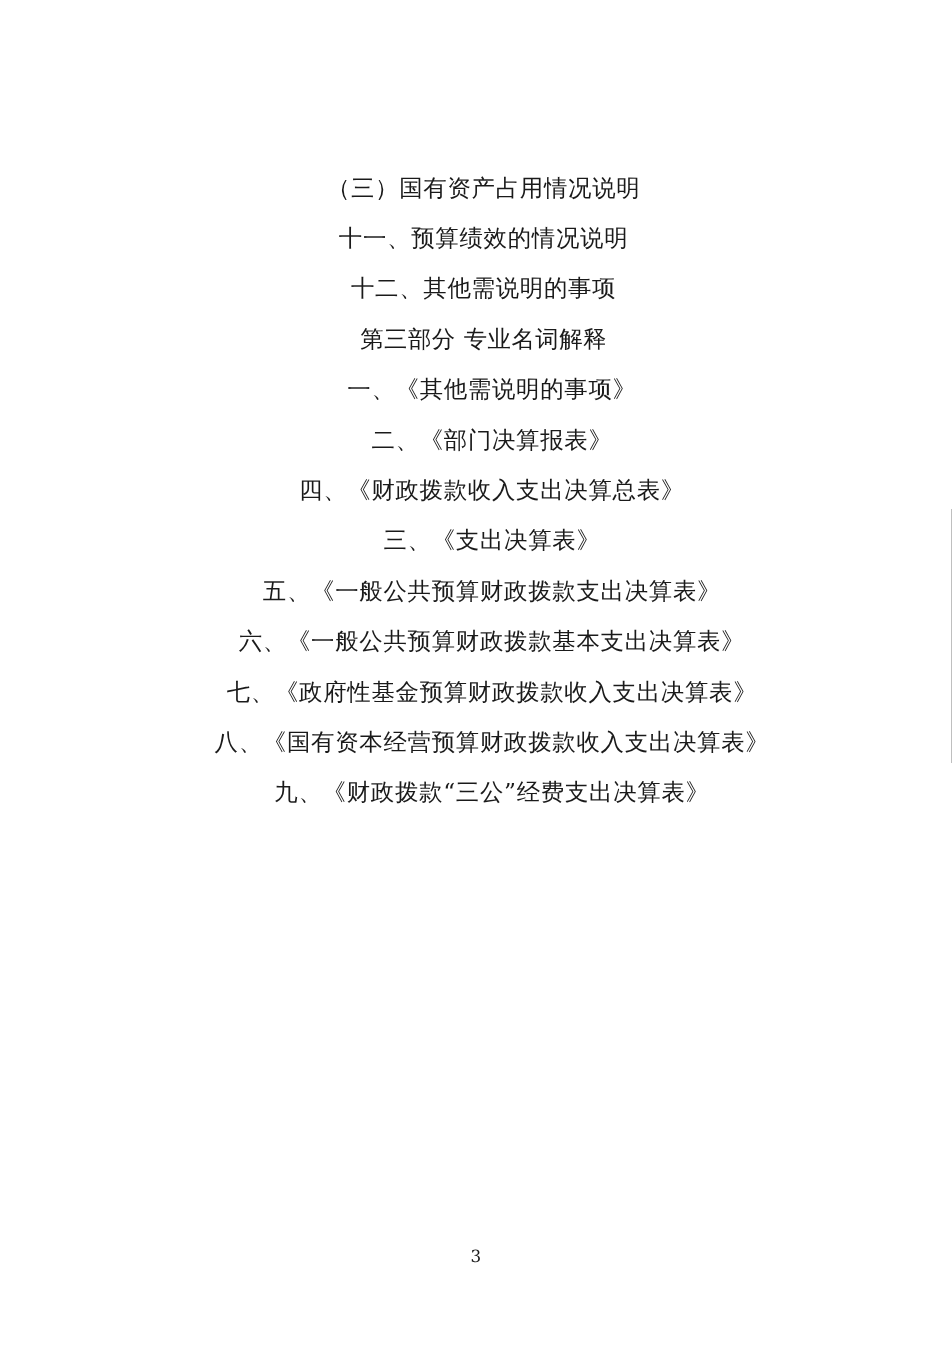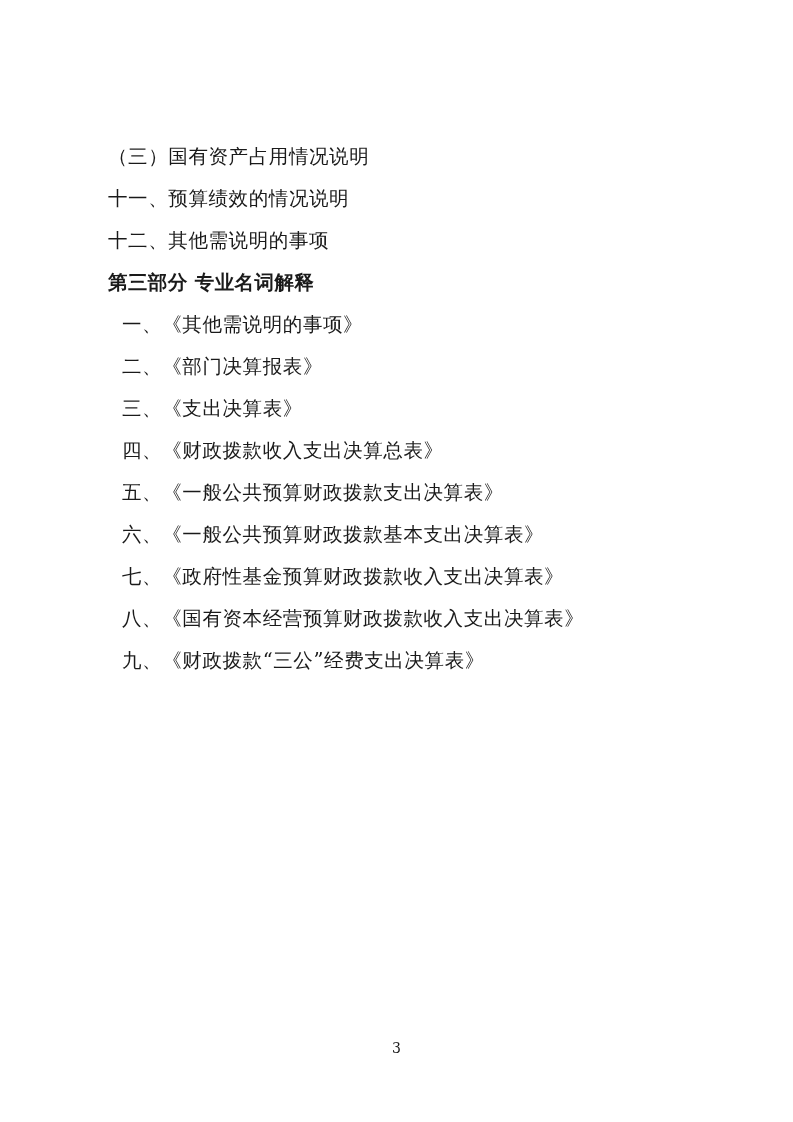--- a/index.html
+++ b/index.html
@@ -25,23 +25,24 @@
     top: 136px;
     width: 590px;
   }
   .toc-line {
     font-size: 19.5px;
     line-height: 42px;
     color: #1a1a1a;
     white-space: nowrap;
     letter-spacing: 0.6px;
     font-family: "DejaVu Serif", "Liberation Serif", serif;
+    text-align: center;
   }
   .toc-line.bold {
-    font-weight: bold;
+    font-weight: normal;
     letter-spacing: 0.4px;
   }
   .toc-line.indent {
     padding-left: 14px;
   }
   .page-number {
     position: absolute;
     left: 0;
     right: 0;
     top: 1040px;
@@ -55,22 +56,22 @@
 <body>
 
 <div class="page">
   <div class="content">
     <div class="toc-line">（三）国有资产占用情况说明</div>
     <div class="toc-line">十一、预算绩效的情况说明</div>
     <div class="toc-line">十二、其他需说明的事项</div>
     <div class="toc-line bold">第三部分 专业名词解释</div>
     <div class="toc-line indent">一、《其他需说明的事项》</div>
     <div class="toc-line indent">二、《部门决算报表》</div>
+    <div class="toc-line indent">四、《财政拨款收入支出决算总表》</div>
     <div class="toc-line indent">三、《支出决算表》</div>
-    <div class="toc-line indent">四、《财政拨款收入支出决算总表》</div>
     <div class="toc-line indent">五、《一般公共预算财政拨款支出决算表》</div>
     <div class="toc-line indent">六、《一般公共预算财政拨款基本支出决算表》</div>
     <div class="toc-line indent">七、《政府性基金预算财政拨款收入支出决算表》</div>
     <div class="toc-line indent">八、《国有资本经营预算财政拨款收入支出决算表》</div>
     <div class="toc-line indent">九、《财政拨款“三公”经费支出决算表》</div>
   </div>
   <div class="page-number">3</div>
 </div>
 
 </body></html>

